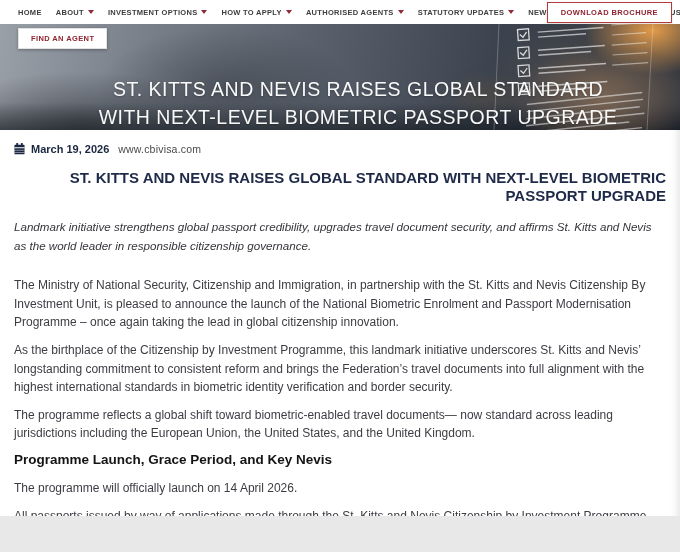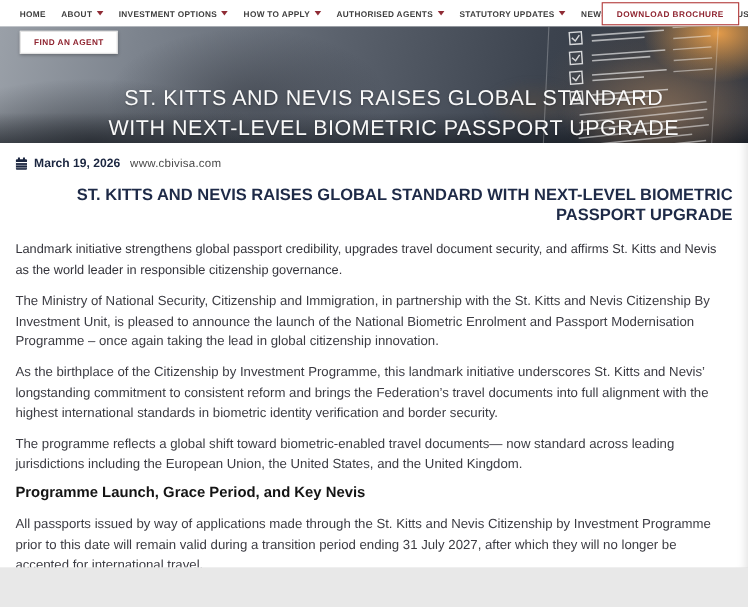--- a/index.html
+++ b/index.html
@@ -73,22 +73,22 @@
   .content { padding:6px 14px 0; }
   .date-row { display:flex; align-items:center; gap:6px; height:15px; margin-top:5px; }
   .cal-icon { flex:0 0 auto; display:block; }
   .date-text { font-size:11px; font-weight:700; color:#1b2640; }
   .source-text { font-size:10.5px; color:#4a4a4a; letter-spacing:.2px; margin-left:3px; }
   .article-title {
     margin-top:13px; font-size:15px; font-weight:700;
     line-height:18px; color:#1e2a47;text-align:right;
   }
   .lede {
-    margin-top:13px; margin-bottom:9px;
-    font-size:11.6px; line-height:18.6px; color:#33333a;
+    margin-top:13px; margin-bottom:21px;
+    font-style:italic; font-size:11.6px; line-height:18.6px; color:#33333a;
   }
   .body-p {
     margin-bottom:9px; font-size:12px; line-height:18.6px; color:#3c3c43;
   }
   .section-heading {
     margin-top:7px; margin-bottom:12px;
     font-size:13.5px; font-weight:700; color:#141414;
   }
 </style>
 </head>
@@ -203,16 +203,17 @@
     <h1 class="article-title">ST. KITTS AND NEVIS RAISES GLOBAL STANDARD WITH NEXT-LEVEL BIOMETRIC PASSPORT UPGRADE</h1>
 
     <p class="lede">Landmark initiative strengthens global passport credibility, upgrades travel document security, and affirms St. Kitts and Nevis as the world leader in responsible citizenship governance.</p>
 
     <p class="body-p">The Ministry of National Security, Citizenship and Immigration, in partnership with the St. Kitts and Nevis Citizenship By Investment Unit, is pleased to announce the launch of the National Biometric Enrolment and Passport Modernisation Programme – once again taking the lead in global citizenship innovation.</p>
     <p class="body-p">As the birthplace of the Citizenship by Investment Programme, this landmark initiative underscores St. Kitts and Nevis’ longstanding commitment to consistent reform and brings the Federation’s travel documents into full alignment with the highest international standards in biometric identity verification and border security.</p>
     <p class="body-p">The programme reflects a global shift toward biometric-enabled travel documents— now standard across leading jurisdictions including the European Union, the United States, and the United Kingdom.</p>
 
     <h2 class="section-heading">Programme Launch, Grace Period, and Key Nevis</h2>
 
+    <p class="body-p">The programme will officially launch on 14 April 2026.</p>
     <p class="body-p">All passports issued by way of applications made through the St. Kitts and Nevis Citizenship by Investment Programme prior to this date will remain valid during a transition period ending 31 July 2027, after which they will no longer be accepted for international travel.</p>
 
   </main>
 </div>
 
 </body></html>

